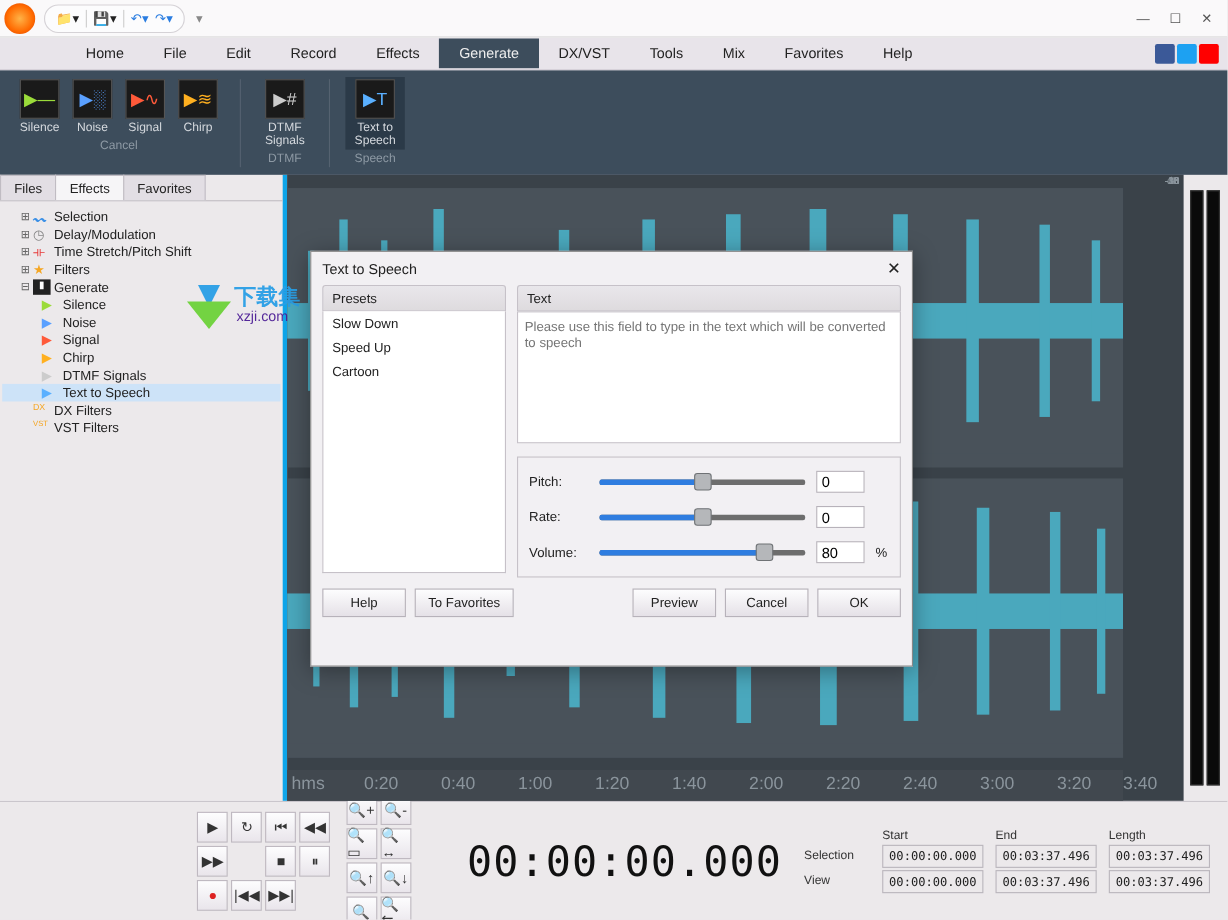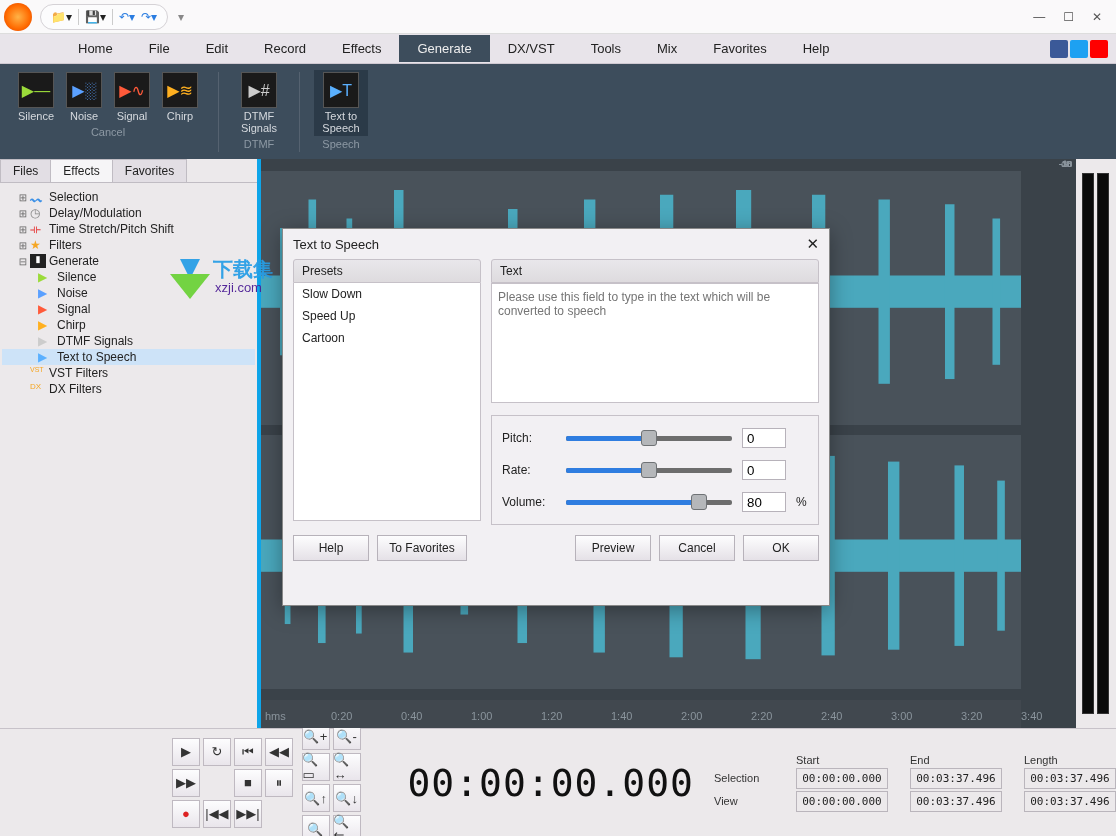--- a/index.html
+++ b/index.html
@@ -36,39 +36,39 @@
 .node .ic{width:16px;height:14px;margin-right:3px;display:inline-block}
 .indent1{padding-left:14px}
 .indent2{padding-left:36px}
 .node.sel{background:#cde3f8}
 .waves{flex:1;background:#3a4249;position:relative}
 .wave-track{position:absolute;left:0;right:55px;background:#49525a}
 .wave-track.t1{top:12px;height:254px}
 .wave-track.t2{top:276px;height:254px}
 .dbscale{position:absolute;right:0;top:0;width:55px;height:540px;font-size:9px;color:#8a949c}
 .dbscale div{position:absolute;right:4px}
-.ticks{position:absolute;left:0;right:55px;bottom:0;height:28px;background:#41484f;color:#8a949c;font-size:11px}
+.ticks{position:absolute;left:0;right:55px;bottom:0;height:28px;background:#41484f;color:#8a949c;font-size:16px}
 .ticks span{position:absolute;bottom:6px}
 .meters{width:40px;background:#ece9eb;display:flex;gap:3px;padding:14px 6px}
 .meter{width:12px;background:#0a0a0a;border:1px solid #333}
 .transport{height:108px;background:#ece9eb;border-top:1px solid #c7c2c9;display:flex;align-items:center}
 .tb-group{display:flex;flex-wrap:wrap;width:210px;padding:8px 4px 8px 10px;gap:3px}
 .tb-btn{width:28px;height:28px;border:1px solid #bfb9c1;background:linear-gradient(#fdfdfe,#e9e5eb);display:flex;align-items:center;justify-content:center;cursor:pointer;font-size:13px;color:#333}
 .zoom-group{display:flex;flex-wrap:wrap;width:140px;padding:8px 4px;gap:3px}
 .timecount{font-family:"Consolas",monospace;font-size:38px;letter-spacing:1px;padding:0 20px;color:#111}
-.info-grid{margin-left:auto;display:grid;grid-template-columns:60px 92px 92px 92px;gap:2px 22px;font-size:11px;align-items:center}
+.info-grid{margin-left:auto;display:grid;grid-template-columns:60px 92px 92px 92px;gap:2px 11px;padding-right:16px;font-size:11px;align-items:center}
 .info-grid .hdr{color:#333}
 .info-grid .val{background:#ece9eb;border:1px solid #bab5bc;padding:3px 4px;text-align:center;font-family:Consolas,monospace;font-size:11px}
 
 .mask{position:absolute;left:0;top:0;right:0;bottom:0}
 .dialog{position:absolute;left:282px;top:228px;width:548px;height:378px;background:#f2f0f3;border:1px solid #888;box-shadow:0 4px 20px rgba(0,0,0,.35);font-size:12px}
 .dialog .dtitle{display:flex;align-items:center;padding:6px 10px;font-size:13px}
 .dialog .close-x{margin-left:auto;cursor:pointer;font-size:15px}
 .dialog .body{display:flex;padding:0 10px;gap:10px}
-.presets{width:188px}
+.presets{width:167px}
 .frame-title{background:linear-gradient(#e9e7eb,#dedbde);border:1px solid #c6c1c8;padding:4px 8px;border-radius:3px 3px 0 0}
 .preset-list{border:1px solid #c6c1c8;border-top:none;background:#fff;height:238px}
 .preset-list .pi{padding:4px 8px;cursor:pointer}
 .preset-list .pi.sel{background:#3590ff;border:1px solid #1669d4;color:#000;margin:1px}
 .preset-btns{display:flex;gap:8px;margin-top:8px}
 .btn-std{flex:1;height:26px;border:1px solid #b7b2ba;background:linear-gradient(#fdfdfe,#e5e1e7);cursor:pointer;display:flex;align-items:center;justify-content:center}
 .right-pane{flex:1;display:flex;flex-direction:column}
 .text-frame{border:1px solid #c6c1c8;background:#fff;height:120px;padding:6px;color:#888;font-size:12px;resize:none;width:100%;font-family:inherit}
 .sliders{border:1px solid #c6c1c8;margin-top:12px;padding:12px 10px;background:#f2f0f3}
 .srow{display:flex;align-items:center;margin-bottom:12px;gap:10px}
@@ -205,27 +205,27 @@
       <div class="node indent2">
           <span class="ic" style="color:#ccc">▶</span>
           <span>DTMF Signals</span>
         </div>
       <div class="node indent2 sel">
           <span class="ic" style="color:#5ab0ff">▶</span>
           <span>Text to Speech</span>
         </div>
       <div class="node indent1">
           <span class="exp"></span>
+          <span class="ic" style="color:#f5a623;font-size:8px">DX</span>
+          <span>DX Filters</span>
+        </div>
+      <div class="node indent1">
+          <span class="exp"></span>
           <span class="ic" style="color:#f5a623;font-size:7px">VST</span>
           <span>VST Filters</span>
-        </div>
-      <div class="node indent1">
-          <span class="exp"></span>
-          <span class="ic" style="color:#f5a623;font-size:8px">DX</span>
-          <span>DX Filters</span>
         </div>
     </div>
   </div>
 
   <div class="waves">
     <div class="wave-track t1">
       <svg class="wave-svg" preserveAspectRatio="none" viewBox="0 0 800 254">
           <rect width="800" height="254" fill="#49525a"></rect>
           <g fill="#4aa8bd">
             <rect x="0" y="110" width="800" height="34"></rect>

